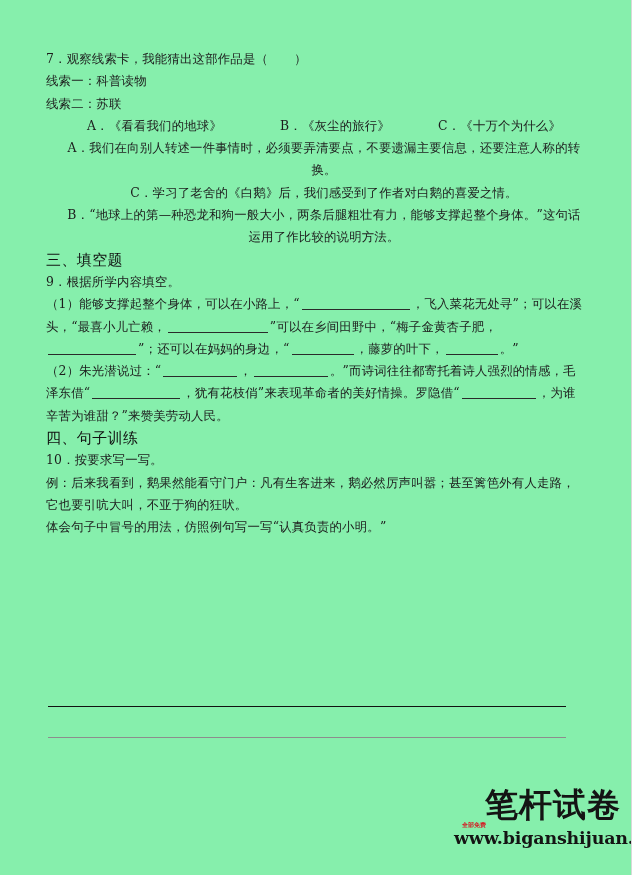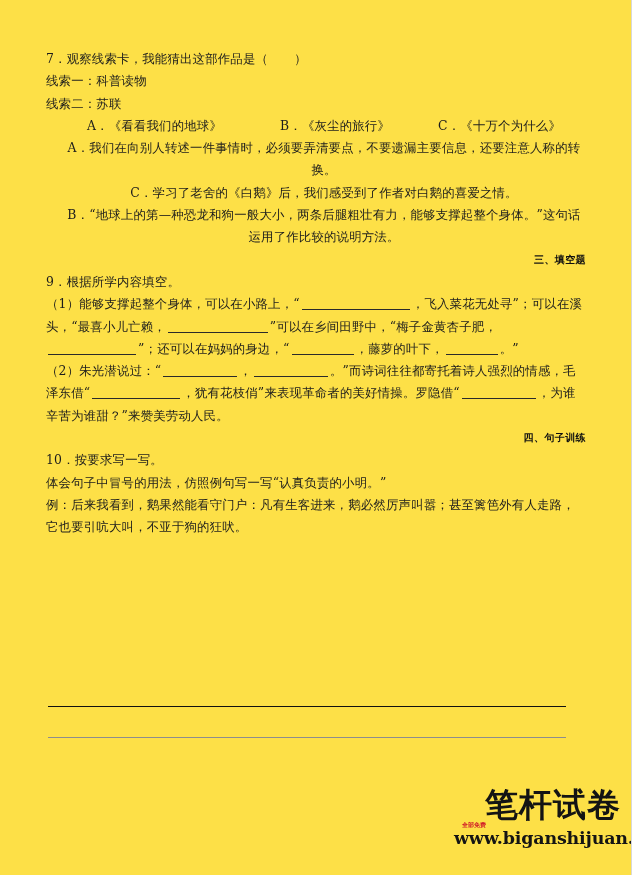--- a/index.html
+++ b/index.html
@@ -7,47 +7,46 @@
     padding: 0;
     background: #ffffff;
   }
   body {
     font-family: "DejaVu Serif", "Liberation Serif", serif;
   }
   .page {
     position: relative;
     width: 632px;
     height: 875px;
-    background: #fde047;
+    background: #86efac;
     overflow: hidden;
     box-sizing: border-box;
     border-right: 1px solid #d8d8d8;
   }
   .content {
     position: absolute;
     left: 46px;
     top: 48px;
     width: 540px;
   }
   .ln {
     font-size: 12.4px;
     line-height: 22.3px;
     color: #1c1c1c;
     white-space: nowrap;
     letter-spacing: 0.2px;
   }
   .ln.wrap { white-space: normal; }
   .indent1 { padding-left: 16px; text-align: center; }
   .sec-head {
-    font-size: 10px;
+    font-size: 15px;
     line-height: 22.3px;
-    font-weight: bold;
+    font-weight: normal;
     color: #101010;
     letter-spacing: 0.4px;
-    text-align: right;
   }
   .paren-gap { display: inline-block; width: 26px; }
   .opt-gap-a { display: inline-block; width: 58px; }
   .opt-gap-b { display: inline-block; width: 48px; }
   
   .blank {
     display: inline-block;
     border-bottom: 1px solid #2a2a2a;
     height: 13px;
     vertical-align: -2px;
@@ -152,22 +151,22 @@
 
     <div class="ln wrap">
       <span>（2）</span><span>朱光潜说过：“</span><span class="blank b-sm"></span><span>，</span><span class="blank b-sm"></span><span>。”而诗词往往都寄托着诗人强烈的情感，毛泽东借“</span><span class="blank b-md"></span><span>，犹有花枝俏”来表现革命者的美好情操。罗隐借“</span><span class="blank b-sm"></span><span>，为谁辛苦为谁甜？”来赞美劳动人民。</span>
     </div>
 
     <div class="sec-head">四、句子训练</div>
 
     <div class="ln">
       <span>10．</span><span>按要求写一写。</span>
     </div>
+    <div class="ln wrap">例：后来我看到，鹅果然能看守门户：凡有生客进来，鹅必然厉声叫嚣；甚至篱笆外有人走路，它也要引吭大叫，不亚于狗的狂吠。</div>
     <div class="ln wrap">体会句子中冒号的用法，仿照例句写一写“认真负责的小明。”</div>
-    <div class="ln wrap">例：后来我看到，鹅果然能看守门户：凡有生客进来，鹅必然厉声叫嚣；甚至篱笆外有人走路，它也要引吭大叫，不亚于狗的狂吠。</div>
 
   </div>
 
   <div class="rules">
     <div class="rule-dark"></div>
     <div class="rule-gray"></div>
   </div>
 
   <div class="logo">
     <div class="logo-cn">笔杆试卷</div>

